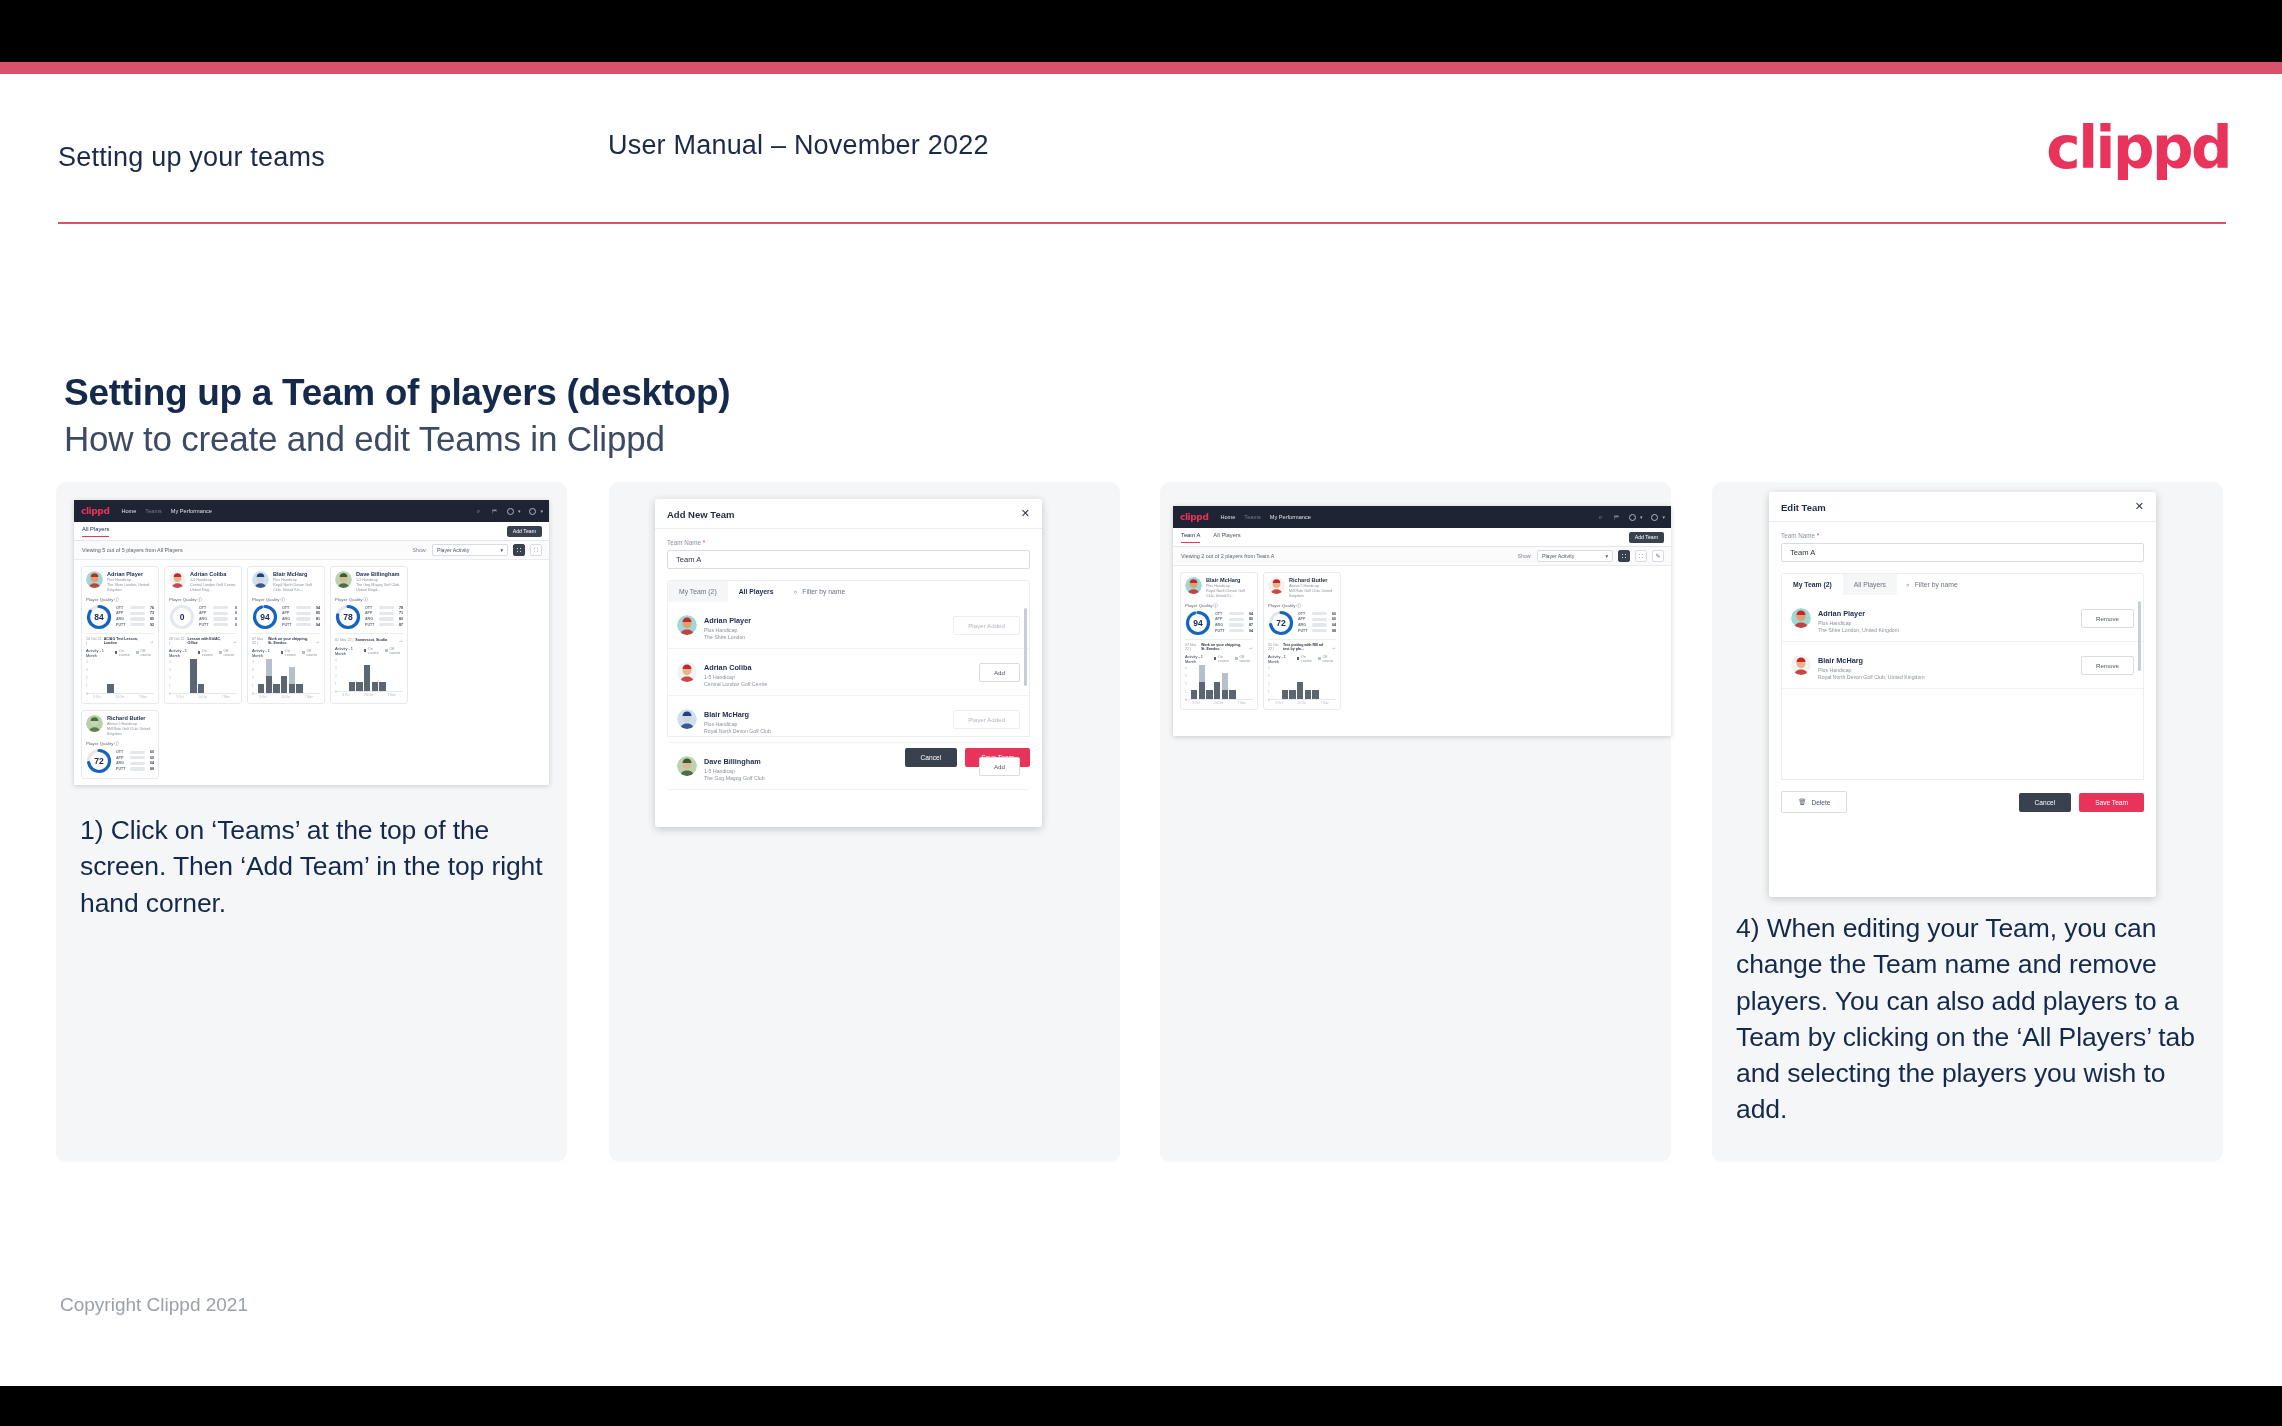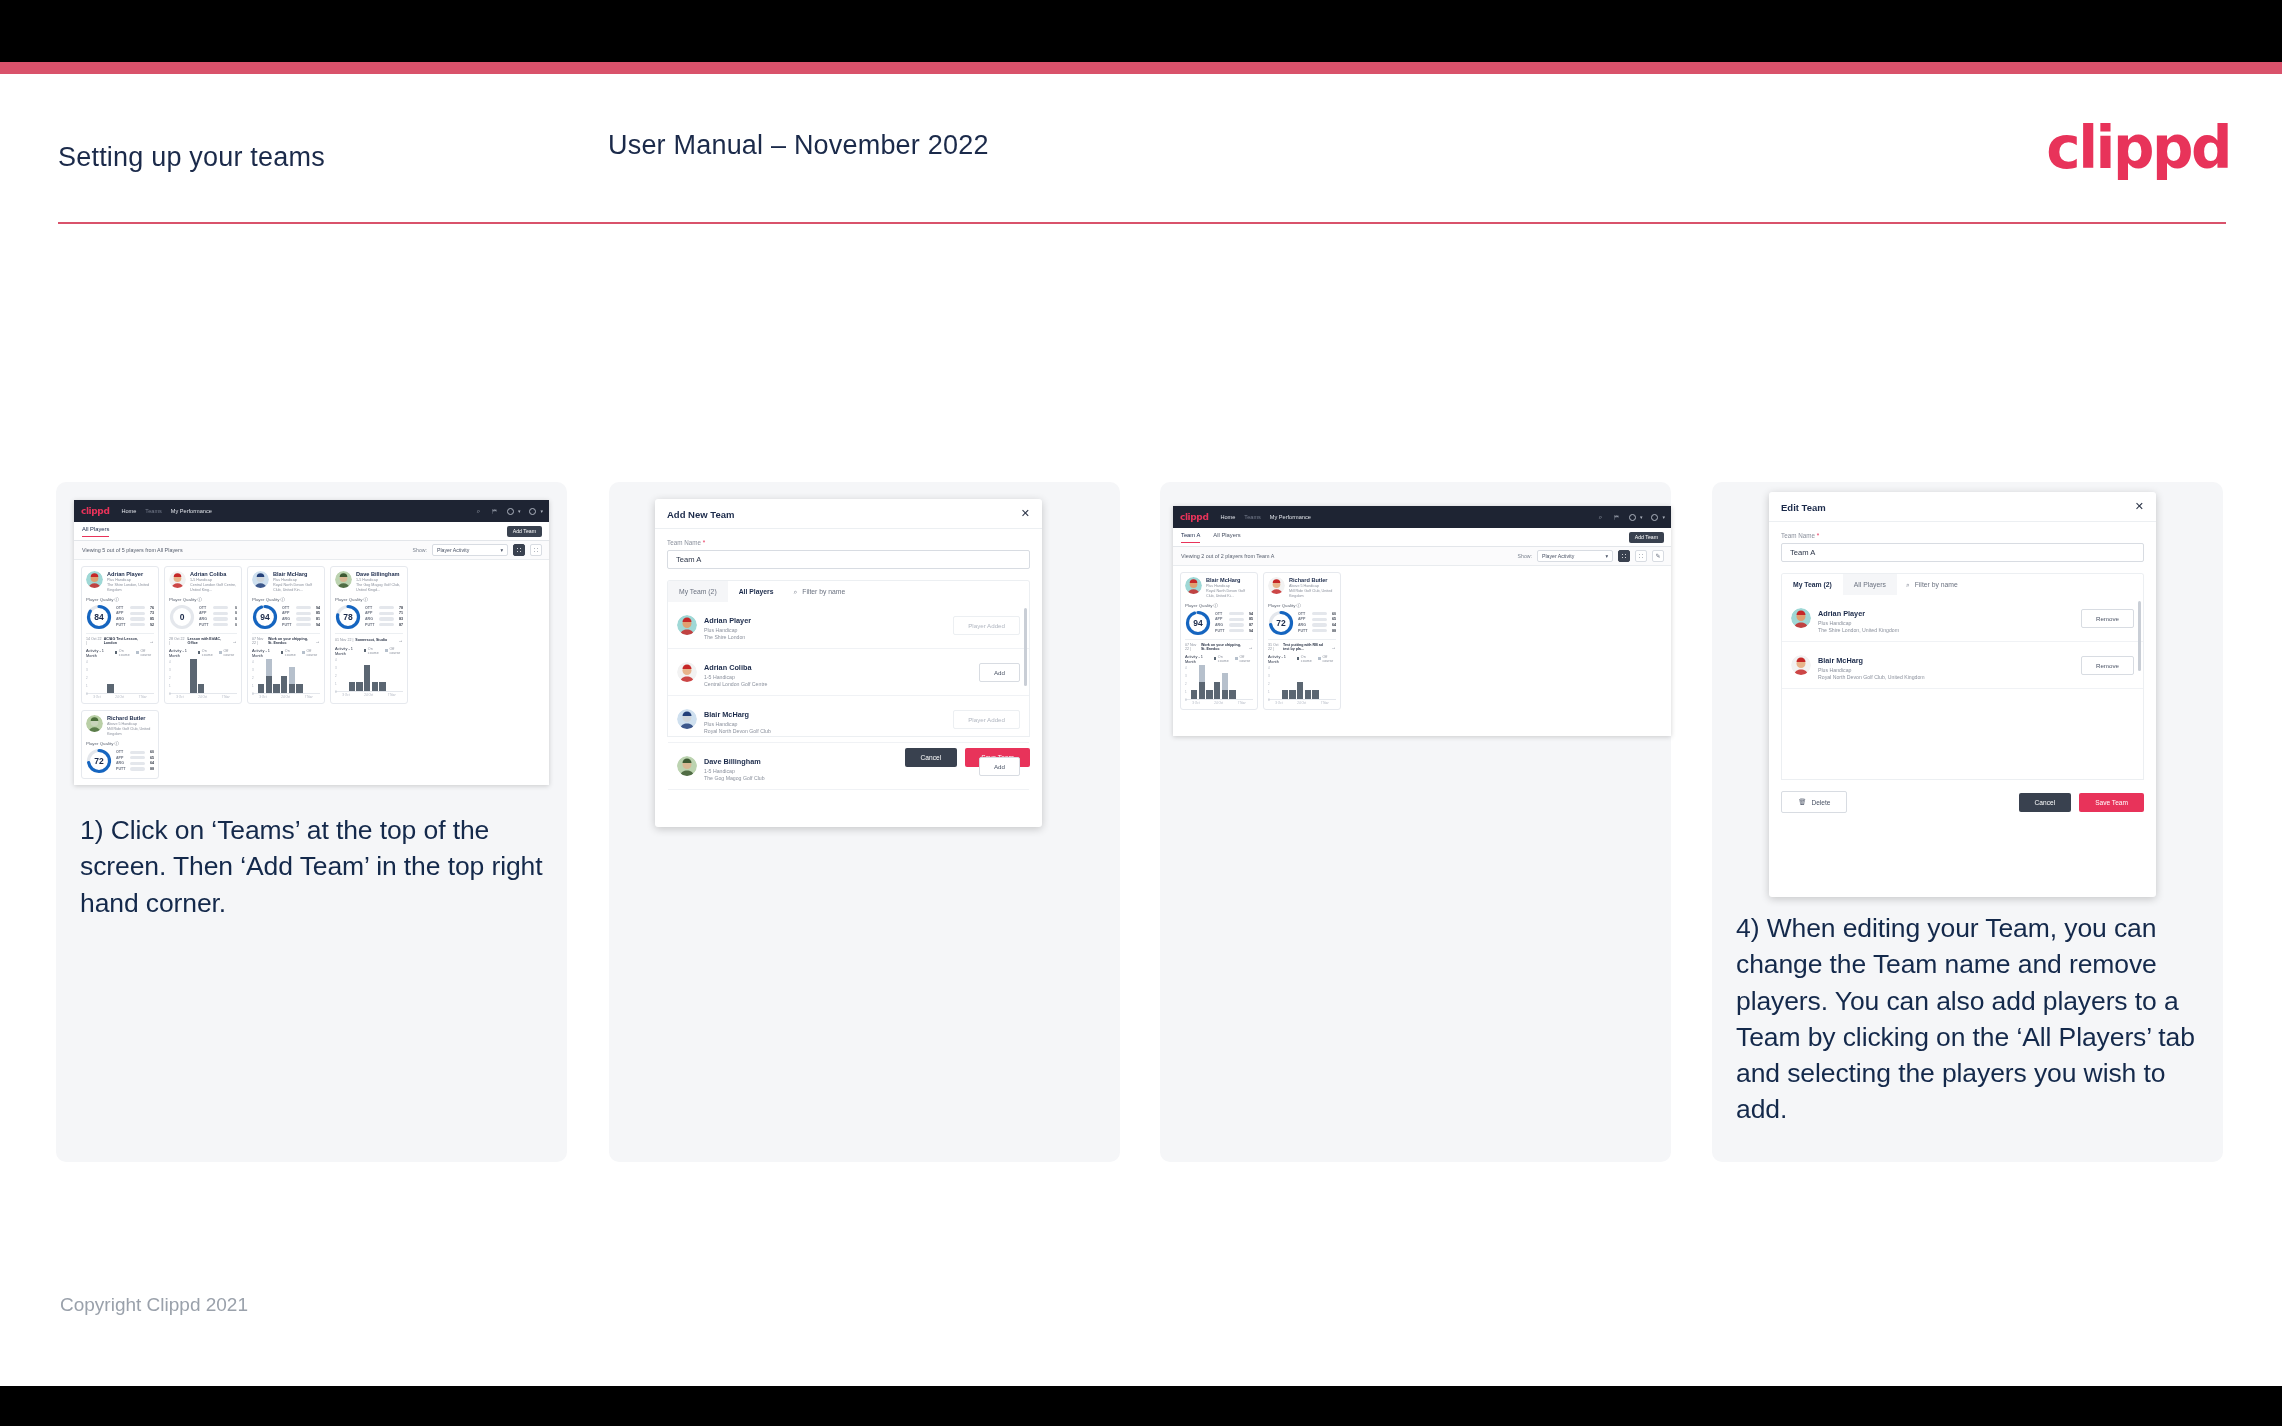--- a/index.html
+++ b/index.html
@@ -147,20 +147,22 @@
 <div class="slide-frame">
   <div class="top-black"></div>
   <div class="pink-bar"></div>
 
   <div class="page">
     <div class="hdr-left">Setting up your teams</div>
     <div class="hdr-mid">User Manual – November 2022</div>
     <div class="logo">clippd</div>
     <div class="hdr-rule"></div>
 
+    <div class="title">Setting up a Team of players (desktop)</div>
+    <div class="subtitle">How to create and edit Teams in Clippd</div>
 
     <div class="card" id="card1">
       <div class="shot" id="shot1" style="left:18px; top:18px; width:475px; height:285px;">
           <div class="navbar">
             <span class="nav-logo">clippd</span>
             <span class="nav-links">
               <span class="">Home</span>
               <span class="dim">Teams</span>
               <span class="">My Performance</span>
             </span>

